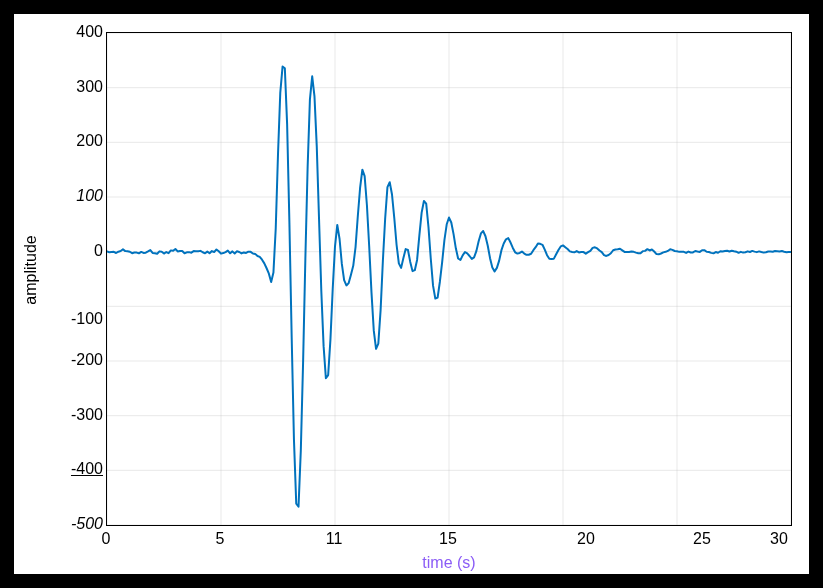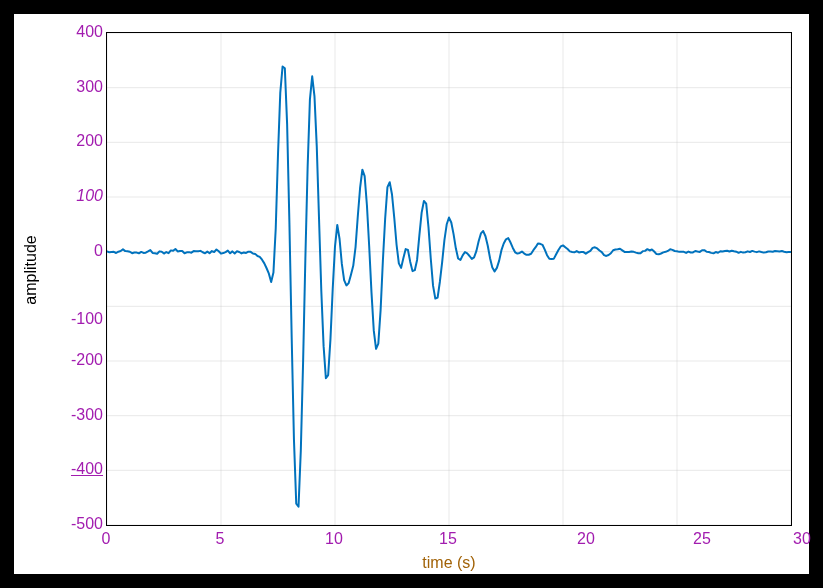--- a/index.html
+++ b/index.html
@@ -1,23 +1,23 @@
 <!DOCTYPE html>
 <html><head>
 <meta charset="utf-8">
 <style>
 html,body{margin:0;padding:0;background:#000;width:823px;height:588px;overflow:hidden;font-family:Arial,Helvetica,sans-serif}
 .frame{position:absolute;left:14px;top:14px;width:795px;height:560px;background:#fff}
 .plot{position:absolute;left:92px;top:18px;width:686px;height:494px;border:1px solid #000;box-sizing:border-box}
 .grid line{stroke:#bfbfbf;stroke-width:1;stroke-opacity:.35}
 .ylabel{position:absolute;left:8px;top:265px;transform:translateY(-50%) rotate(-90deg);transform-origin:left top;font-size:16px;color:#000;white-space:nowrap}
 .ylabel-inner{transform:translateX(-50%);display:inline-block}
-.xlabel{position:absolute;left:92px;width:686px;top:540px;text-align:center;font-size:16px;color:#a16207}
+.xlabel{position:absolute;left:92px;width:686px;top:540px;text-align:center;font-size:16px;color:#8b5cf6}
 .trace{stroke:#0072BD;stroke-width:2;fill:none;stroke-linejoin:round;stroke-linecap:round}
-.tick{font-size:16px;color:#a21caf;position:absolute}
+.tick{font-size:16px;color:#000000;position:absolute}
 .xtick{top:516px;transform:translateX(-50%)}
 .ytick{right:706px;transform:translateY(-50%);text-align:right;width:80px}
 </style>
 </head>
 <body>
 
 <div class="frame">
 
   <div class="plot">
     <svg id="svg" width="684" height="492" viewBox="0 0 684 492">
@@ -39,28 +39,28 @@
           <line x1="0" y1="109.33333333333331" x2="684" y2="109.33333333333331"></line>
           <line x1="0" y1="54.666666666666686" x2="684" y2="54.666666666666686"></line>
           <line x1="0" y1="0" x2="684" y2="0"></line>
         </g>
       <path id="trace" class="trace" d="M0.00 218.58L2.28 219.24L4.56 219.05L6.84 218.84L9.12 220.00L11.40 218.66L13.68 218.08L15.96 216.32L18.24 218.09L20.52 218.19L22.80 218.77L25.08 220.18L27.36 219.51L29.64 219.60L31.92 220.29L34.20 218.93L36.48 219.92L38.76 219.71L41.04 218.45L43.32 217.05L45.60 219.96L47.88 220.25L50.16 220.74L52.44 218.37L54.72 218.74L57.00 220.57L59.28 219.01L61.56 220.22L63.84 217.38L66.12 217.75L68.40 216.04L70.68 218.43L72.96 217.96L75.24 217.96L77.52 220.26L79.80 219.33L82.08 219.14L84.36 219.65L86.64 218.09L88.92 218.17L91.20 218.31L93.48 217.87L95.76 219.25L98.04 220.31L100.32 218.60L102.60 220.26L104.88 218.08L107.16 219.04L109.44 216.45L111.72 218.22L114.00 220.63L116.28 220.09L118.56 219.05L120.84 217.56L123.12 220.28L125.40 218.38L127.68 220.44L129.96 218.33L132.24 219.00L134.52 220.40L136.80 219.45L139.08 219.98L141.36 218.68L143.64 218.83L145.92 220.52L148.20 220.89L150.48 223.01L152.76 223.88L155.04 226.74L157.32 230.36L159.60 235.25L161.88 240.65L164.16 248.94L166.44 239.46L168.72 195.70L171.00 121.23L173.28 59.61L175.56 33.58L177.84 35.33L180.12 91.16L182.40 189.63L184.68 304.17L186.96 406.75L189.24 470.70L191.52 473.62L193.80 417.76L196.08 329.72L198.36 225.72L200.64 133.83L202.92 66.35L205.20 43.37L207.48 63.36L209.76 113.33L212.04 186.18L214.32 258.17L216.60 313.14L218.88 345.23L221.16 342.06L223.44 306.34L225.72 255.77L228.00 213.41L230.28 191.89L232.56 206.03L234.84 230.90L237.12 247.19L239.40 252.45L241.68 250.08L243.96 241.76L246.24 232.82L248.52 214.37L250.80 183.21L253.08 154.96L255.36 136.66L257.64 143.06L259.92 172.23L262.20 213.54L264.48 259.33L266.76 297.43L269.04 315.84L271.32 310.53L273.60 277.15L275.88 227.80L278.16 185.46L280.44 154.06L282.72 149.27L285.00 161.51L287.28 185.02L289.56 211.75L291.84 230.36L294.12 234.90L296.40 225.01L298.68 216.09L300.96 217.02L303.24 228.89L305.52 238.13L307.80 237.19L310.08 226.93L312.36 202.29L314.64 179.57L316.92 167.94L319.20 170.60L321.48 194.18L323.76 225.47L326.04 252.70L328.32 265.61L330.60 264.53L332.88 248.74L335.16 229.06L337.44 206.85L339.72 191.30L342.00 184.55L344.28 189.52L346.56 201.08L348.84 215.34L351.12 225.46L353.40 227.00L355.68 222.35L357.96 219.01L360.24 220.45L362.52 222.99L364.80 225.93L367.08 224.33L369.36 218.10L371.64 208.18L373.92 200.42L376.20 198.03L378.48 203.27L380.76 212.79L383.04 225.19L385.32 234.57L387.60 238.38L389.88 234.91L392.16 227.66L394.44 217.19L396.72 210.55L399.00 206.34L401.28 205.15L403.56 209.57L405.84 214.95L408.12 219.29L410.40 220.59L412.68 219.97L414.96 218.57L417.24 220.58L419.52 221.86L421.80 221.72L424.08 220.78L426.36 217.18L428.64 214.22L430.92 210.46L433.20 210.83L435.48 211.80L437.76 216.56L440.04 222.19L442.32 225.74L444.60 226.08L446.88 225.65L449.16 221.30L451.44 216.93L453.72 213.43L456.00 212.40L458.28 214.22L460.56 216.00L462.84 218.38L465.12 218.97L467.40 219.29L469.68 218.04L471.96 219.46L474.24 219.06L476.52 219.09L478.80 220.68L481.08 219.17L483.36 217.84L485.64 214.87L487.92 214.27L490.20 215.42L492.48 217.46L494.76 219.07L497.04 222.17L499.32 222.93L501.60 222.02L503.88 220.25L506.16 217.25L508.44 216.47L510.72 216.28L513.00 215.74L515.28 217.32L517.56 218.89L519.84 218.91L522.12 218.93L524.40 218.46L526.68 218.83L528.96 219.62L531.24 220.22L533.52 220.15L535.80 218.13L538.08 217.87L540.36 216.17L542.64 217.47L544.92 216.53L547.20 218.52L549.48 221.10L551.76 221.34L554.04 220.48L556.32 219.40L558.60 218.83L560.88 217.93L563.16 216.21L565.44 216.87L567.72 218.01L570.00 218.29L572.28 218.86L574.56 218.79L576.84 218.87L579.12 219.96L581.40 218.57L583.68 219.54L585.96 219.41L588.24 218.01L590.52 218.50L592.80 218.92L595.08 217.29L597.36 217.16L599.64 218.74L601.92 219.03L604.20 219.87L606.48 220.32L608.76 219.02L611.04 219.72L613.32 218.21L615.60 218.53L617.88 218.01L620.16 217.75L622.44 218.50L624.72 217.70L627.00 218.28L629.28 218.69L631.56 219.81L633.84 218.87L636.12 219.60L638.40 219.24L640.68 218.36L642.96 218.98L645.24 217.91L647.52 218.64L649.80 219.13L652.08 218.40L654.36 219.05L656.64 219.60L658.92 219.31L661.20 218.56L663.48 218.54L665.76 218.80L668.04 218.05L670.32 218.21L672.60 218.44L674.88 217.93L677.16 218.69L679.44 219.22L681.72 218.95L684.00 218.90"></path>
     </svg>
   </div>
   <div id="xticks">
       <div class="tick xtick" style="left: 92px;">0</div>
       <div class="tick xtick" style="left: 206px;">5</div>
-      <div class="tick xtick" style="left: 320px;">10</div>
+      <div class="tick xtick" style="left: 320px;">11</div>
       <div class="tick xtick" style="left: 434px;">15</div>
       <div class="tick xtick" style="left: 572px;">20</div>
       <div class="tick xtick" style="left: 688px;">25</div>
-      <div class="tick xtick" style="left: 788px;">30</div>
+      <div class="tick xtick" style="left: 765px;">30</div>
     </div>
   <div id="yticks">
-      <div class="tick ytick" style="top: 510px;">-500</div>
+      <div class="tick ytick" style="top: 510px; font-style: italic;">-500</div>
       <div class="tick ytick" style="top: 455.333px; text-decoration: underline;">-400</div>
       <div class="tick ytick" style="top: 400.667px;">-300</div>
       <div class="tick ytick" style="top: 346px;">-200</div>
       <div class="tick ytick" style="top: 291.333px; margin-top: 14px;">-100</div>
       <div class="tick ytick" style="top: 236.667px;">0</div>
       <div class="tick ytick" style="top: 182px; font-style: italic;">100</div>
       <div class="tick ytick" style="top: 127.333px;">200</div>
       <div class="tick ytick" style="top: 72.6667px;">300</div>
       <div class="tick ytick" style="top: 18px;">400</div>
     </div>

